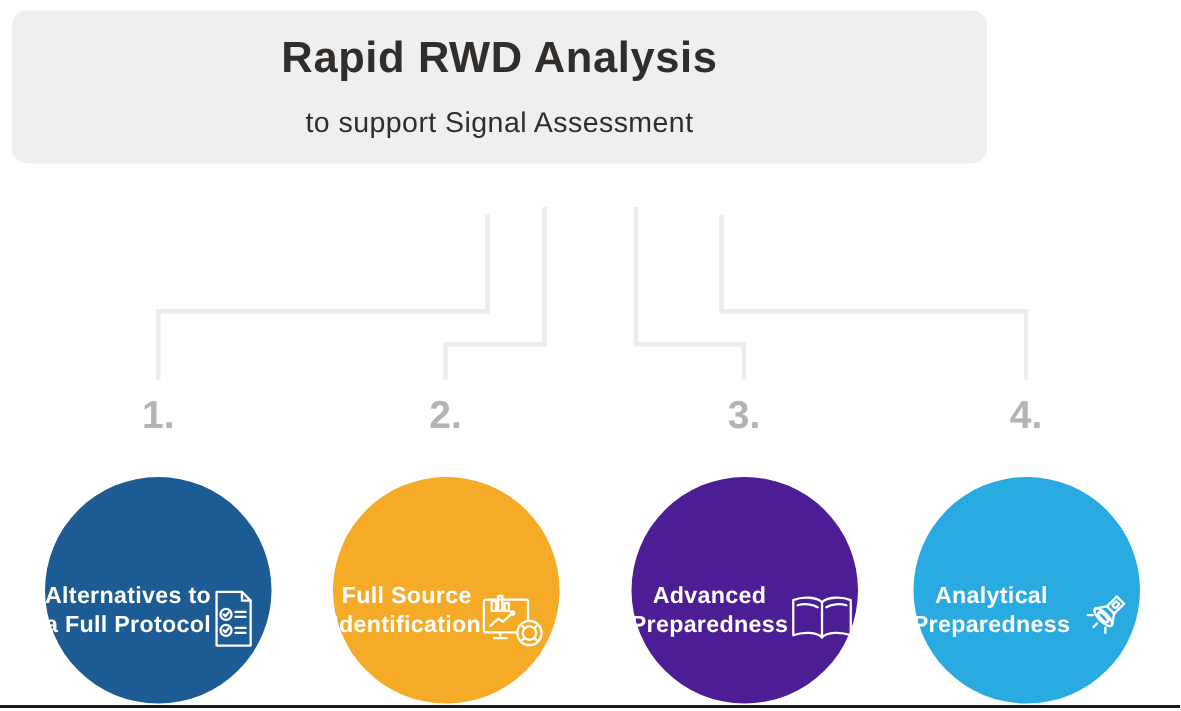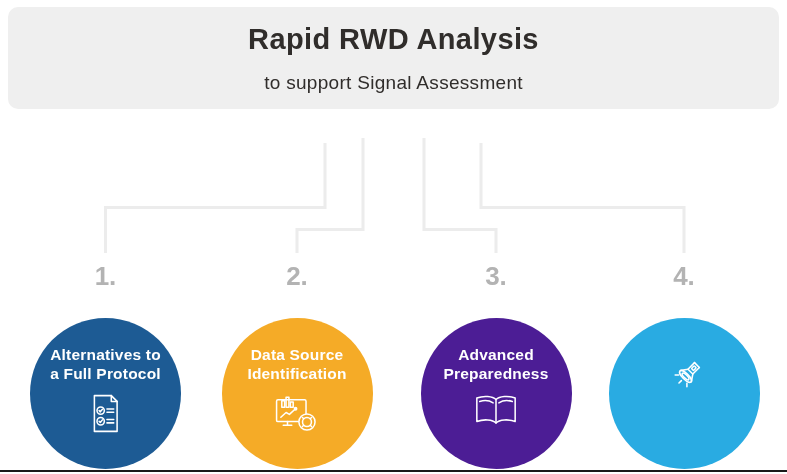--- a/index.html
+++ b/index.html
@@ -4,21 +4,21 @@
 <style>
   html,body{margin:0;padding:0;background:#fff;}
   .canvas{
     position:relative;
     width:787px;height:474px;
     background:var(--background,#fff);
     font-family:"Liberation Sans","DejaVu Sans",sans-serif;
     overflow:hidden;
   }
   .header{
-    position:absolute;left:8px;top:7px;width:771px;height:102px;
+    position:absolute;left:8px;top:7px;width:650px;height:102px;
     background:var(--header-bg,#efefef);
     border-radius:10px;
     display:flex;flex-direction:column;align-items:center;justify-content:center;
   }
   .header h1{
     margin:0;padding:0;
     font-size:29px;font-weight:700;letter-spacing:.4px;
     color:var(--header-text,#302d2b);
   }
   .header .subtitle{
@@ -34,21 +34,21 @@
   }
   .step-number{
     position:absolute;top:263px;width:80px;
     text-align:center;
     font-size:26px;font-weight:700;line-height:1;
     color:var(--step-number,#b3b3b3);
   }
   .circle{
     position:absolute;top:318px;width:151px;height:151px;
     border-radius:50%;
-    display:flex;flex-direction:column;align-items:center;
+    display:flex;flex-direction:row;align-items:center;
     padding-top:27px;box-sizing:border-box;
   }
   .circle-label{
     text-align:center;
     font-size:15.5px;font-weight:700;line-height:19px;letter-spacing:.2px;
     color:var(--circle-text,#ffffff);
   }
   .circle-label span{display:block;}
   .icon{margin-top:11px;}
   .icon *{stroke:#ffffff;stroke-width:1.6;fill:none;stroke-linecap:round;stroke-linejoin:round;}
@@ -91,21 +91,21 @@
       <circle cx="10" cy="17" r="3.8"></circle>
       <path d="M8.4 17 l1.2 1.3 2.2-2.7"></path>
       <circle cx="10" cy="28" r="3.8"></circle>
       <path d="M8.4 28 l1.2 1.3 2.2-2.7"></path>
       <path d="M16.5 15.3 H23.5 M16.5 18.7 H23.5 M16.5 26.3 H23.5 M16.5 29.7 H23.5"></path>
     </svg>
   </div>
 
   <div class="circle" style="left: 221.5px; background-color: rgb(245, 171, 39); color: rgb(245, 171, 39);">
     <div class="circle-label">
-      <span>Data Source</span>
+      <span>Full Source</span>
       <span>Identification</span>
     </div>
     <svg class="icon" viewBox="0 0 46 40" width="44" height="38">
       <rect x="1.5" y="6" width="31" height="23" rx="1.5"></rect>
       <rect x="7" y="7" width="3" height="7"></rect>
       <rect x="11.5" y="3.5" width="3" height="10.5"></rect>
       <rect x="16" y="8.5" width="3" height="5.5"></rect>
       <path d="M6 24.5 L11.5 19.5 L15 21.5 L21.5 15.5"></path>
       <circle cx="21.5" cy="15.5" r="1.2"></circle>
       <path d="M13 29 V33 M8.5 33 H17.5"></path>
@@ -122,20 +122,24 @@
     </div>
     <svg class="icon" viewBox="0 0 48 34" width="46" height="33">
       <path d="M24 5.5 C20.5 2 11 1.2 4 4 V28.5 C11 25.8 20.5 26.3 24 30 C27.5 26.3 37 25.8 44 28.5 V4 C37 1.2 27.5 2 24 5.5 Z"></path>
       <path d="M24 5.5 V30"></path>
       <path d="M21 9 C17.5 6.8 11.5 6.2 7 7.6"></path>
       <path d="M27 9 C30.5 6.8 36.5 6.2 41 7.6"></path>
     </svg>
   </div>
 
   <div class="circle" style="left: 608.5px; background-color: rgb(41, 171, 226); color: rgb(41, 171, 226);">
+    <div class="circle-label">
+      <span>Analytical</span>
+      <span>Preparedness</span>
+    </div>
     <svg class="icon" viewBox="0 0 44 44" width="43" height="43">
       <g transform="rotate(45 22 22)">
         <path d="M18.5 4 H25.5"></path>
         <path d="M18.5 4 V13.5 L14 20"></path>
         <path d="M25.5 4 V13.5 L30 20"></path>
         <path d="M18.5 13.5 H25.5"></path>
         <ellipse cx="22" cy="20.5" rx="8" ry="3"></ellipse>
         <ellipse cx="22" cy="20.5" rx="4.5" ry="1.7"></ellipse>
         <rect x="20.5" y="6.5" width="3" height="4" rx="0.8"></rect>
         <path d="M22 26.5 V30 M16 24.5 l-2.5 2.5 M28 24.5 l2.5 2.5"></path>

